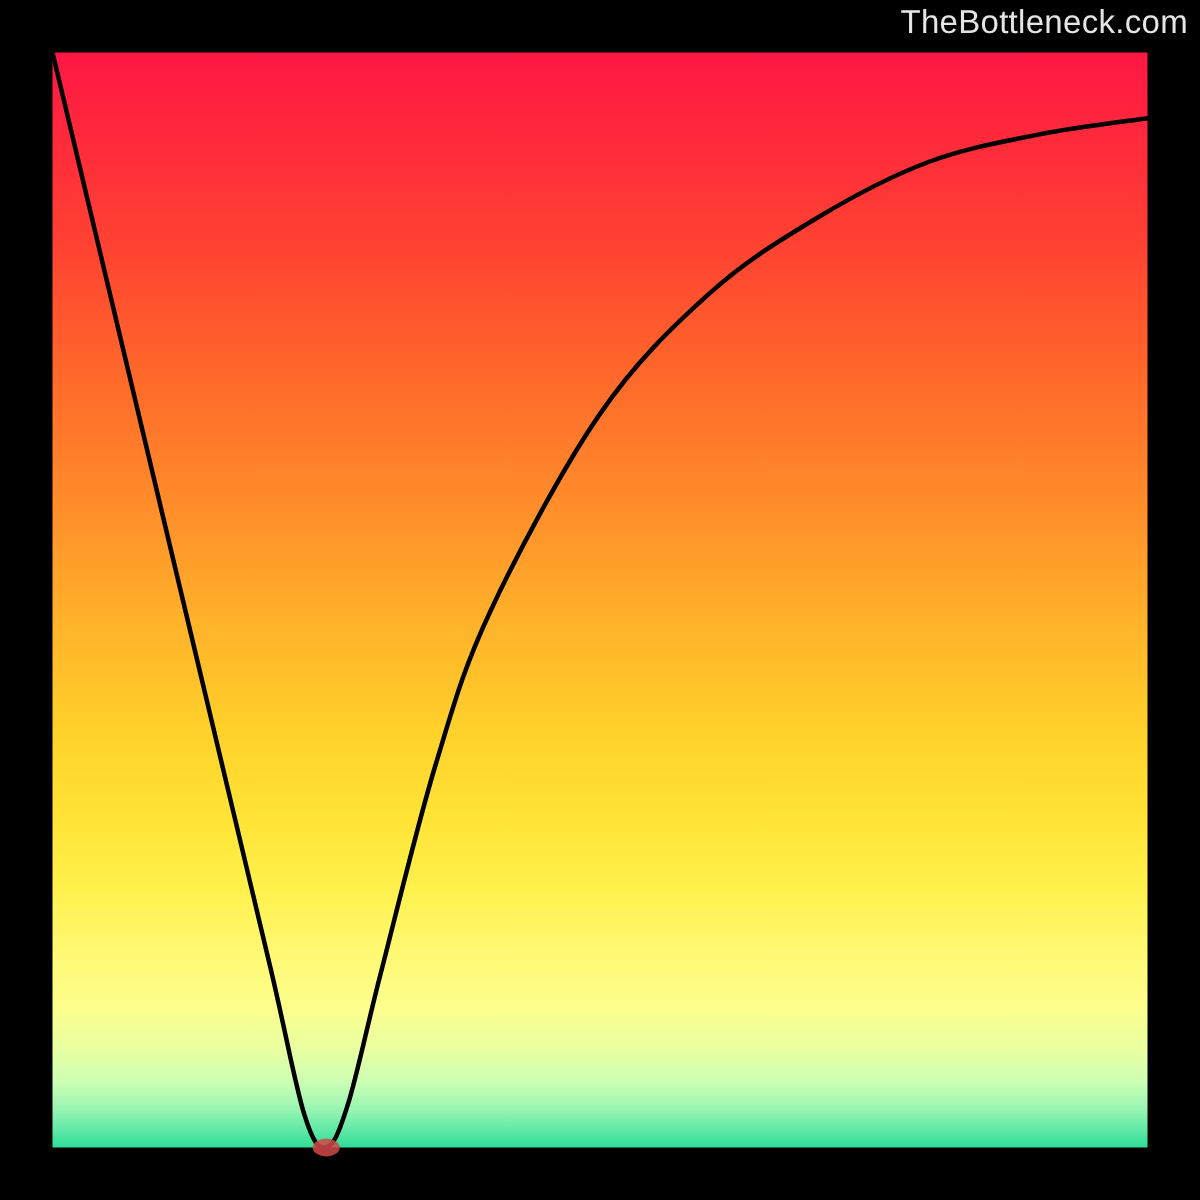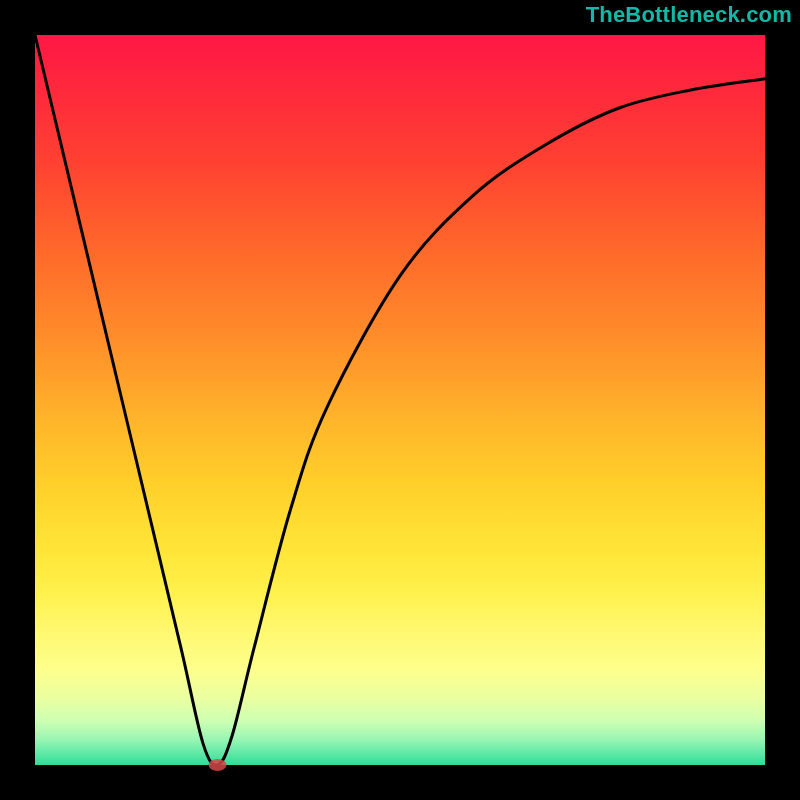--- a/index.html
+++ b/index.html
@@ -14,23 +14,23 @@
   .frame {
     position: relative;
     width: 800px;
     height: 800px;
     background: #000;
   }
   .watermark {
     position: absolute;
     top: 2px;
     right: 8px;
-    color: #14b8a6;
+    color: #e5e5e5;
     font-size: 22px;
-    font-weight: 700;
+    font-weight: 400;
     letter-spacing: 0.2px;
     z-index: 10;
   }
   .plot-area {
     position: absolute;
     left: 35px;
     top: 35px;
     width: 730px;
     height: 730px;
     

